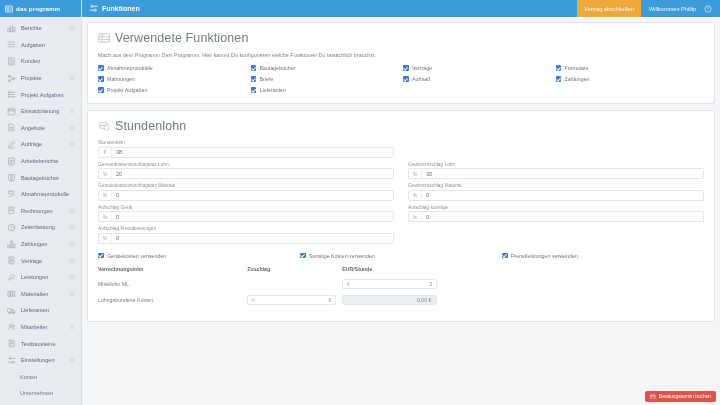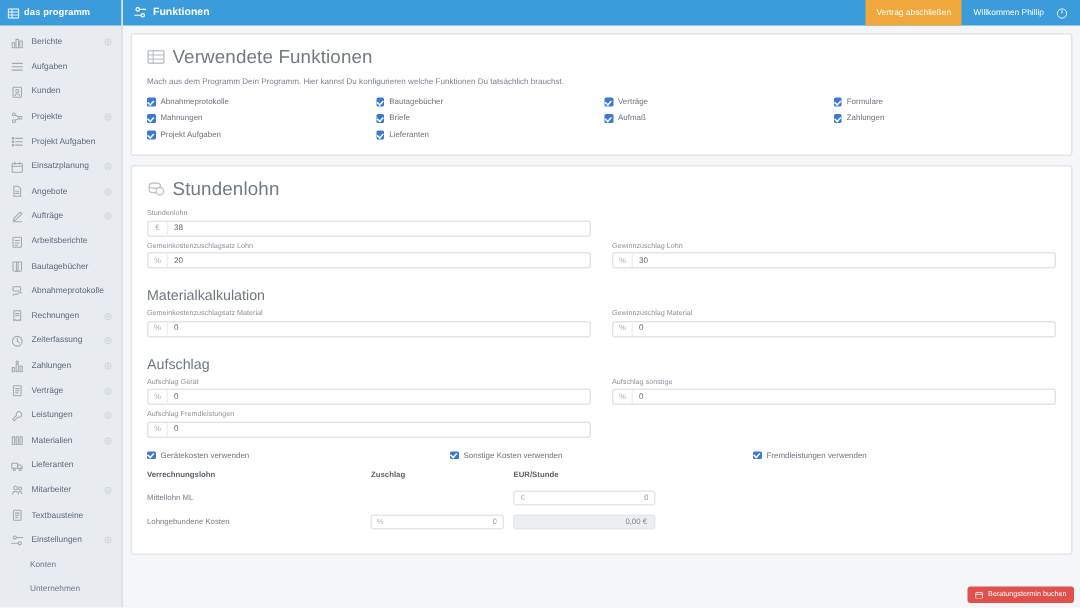--- a/index.html
+++ b/index.html
@@ -497,39 +497,37 @@
             <div class="fld">
               <label>Gewinnzuschlag Lohn</label>
               <div class="ingrp">
                 <div class="pre">%</div>
                 <input value="30" style="">
               </div>
             </div>
           </div>
         </div>
 
-        <h2 class="section">Materialkalkulation</h2>
         <div class="frow">
           <div class="fld">
             <label>Gemeinkostenzuschlagsatz Material</label>
             <div class="ingrp">
               <div class="pre">%</div>
               <input value="0" style="">
             </div>
           </div>
           <div class="fld">
             <label>Gewinnzuschlag Material</label>
             <div class="ingrp">
               <div class="pre">%</div>
               <input value="0" style="">
             </div>
           </div>
         </div>
 
-        <h2 class="section">Aufschlag</h2>
         <div class="frow">
           <div>
             <div class="fld">
               <label>Aufschlag Gerät</label>
               <div class="ingrp">
                 <div class="pre">%</div>
                 <input value="0" style="">
               </div>
             </div>
             <div class="fld">

